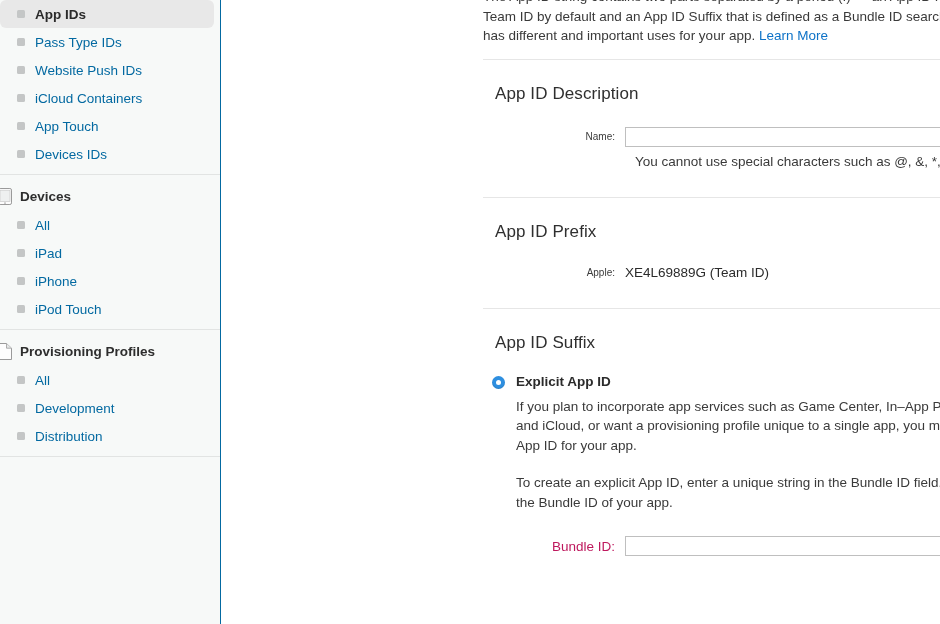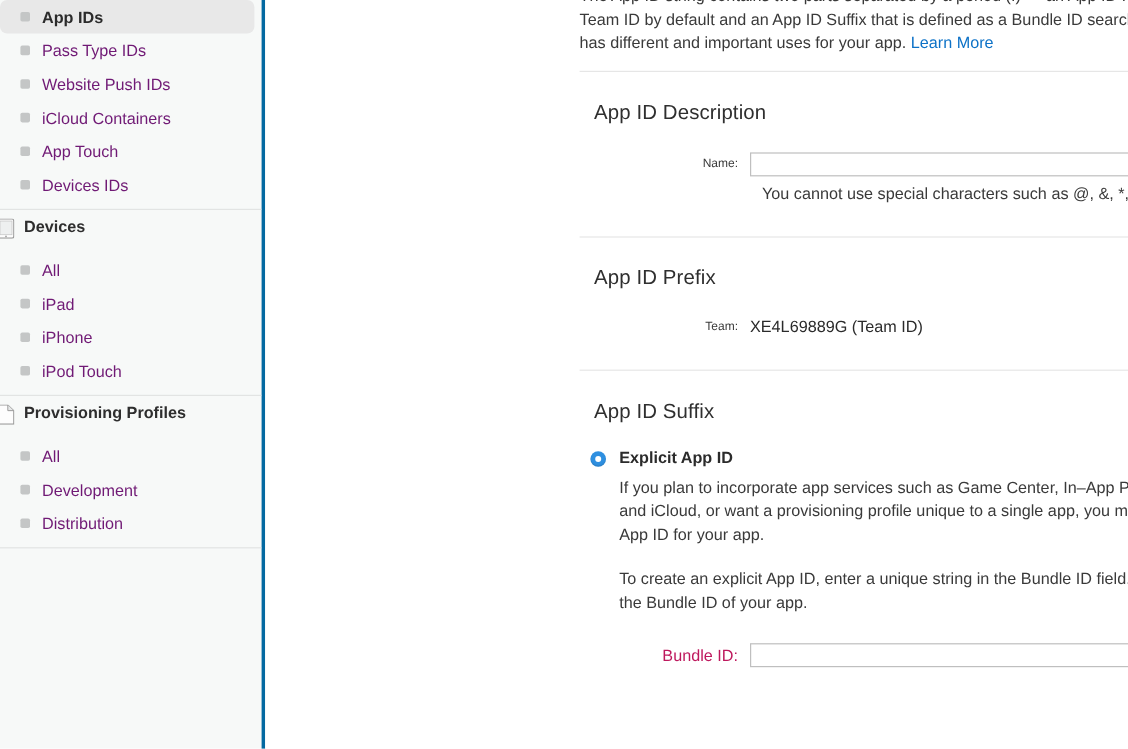--- a/index.html
+++ b/index.html
@@ -16,31 +16,31 @@
     width: 940px; height: 624px;
     display: flex;
   }
 
   
   .sidebar {
     position: relative;
     width: 221px;
     height: 624px;
     background: #f7f9f8;
-    border-right: 3px solid #0369a1;
+    border-right: 1px solid #0369a1;
     overflow: hidden;
     flex: 0 0 221px;
   }
   .nav-item {
     height: 28px;
     display: flex;
     align-items: center;
     padding-left: 17px;
     font-size: 13.5px;
-    color: #701a75;
+    color: #0369a1;
     cursor: default;
   }
   .nav-item.selected {
     background: #e8e8e8;
     border-radius: 6px;
     margin: 0 6px 0 0;
     font-weight: bold;
     color: #2b2b2b;
   }
   .nav-bullet {
@@ -48,21 +48,21 @@
     background: #c4c6c6;
     border-radius: 1.5px;
     margin-right: 10px;
     flex: 0 0 8px;
   }
   .nav-label { white-space: nowrap; }
 
   .group-header {
     height: 30px;
     display: flex;
-    align-items: flex-start;
+    align-items: center;
     padding-left: 2px;
     font-size: 13.5px;
     font-weight: bold;
     color: #2e2e2e;
     cursor: default;
   }
   .group-header .ghicon {
     width: 18px; height: 18px;
     margin-right: 6px;
     margin-left: -6px;
@@ -309,21 +309,21 @@
         </div>
         <div class="field-hint">You cannot use special characters such as @, &amp;, *, ', "</div>
         <div style="height:28px"></div>
       </div>
 
       <div class="rule"></div>
 
       <div class="section">
         <h2 class="section-title">App ID Prefix</h2>
         <div class="field-row">
-          <div class="field-label">Team:</div>
+          <div class="field-label">Apple:</div>
           <div class="static-value">XE4L69889G (Team ID)</div>
         </div>
         <div style="height:28px"></div>
       </div>
 
       <div class="rule"></div>
 
       <div class="section">
         <h2 class="section-title">App ID Suffix</h2>
 

